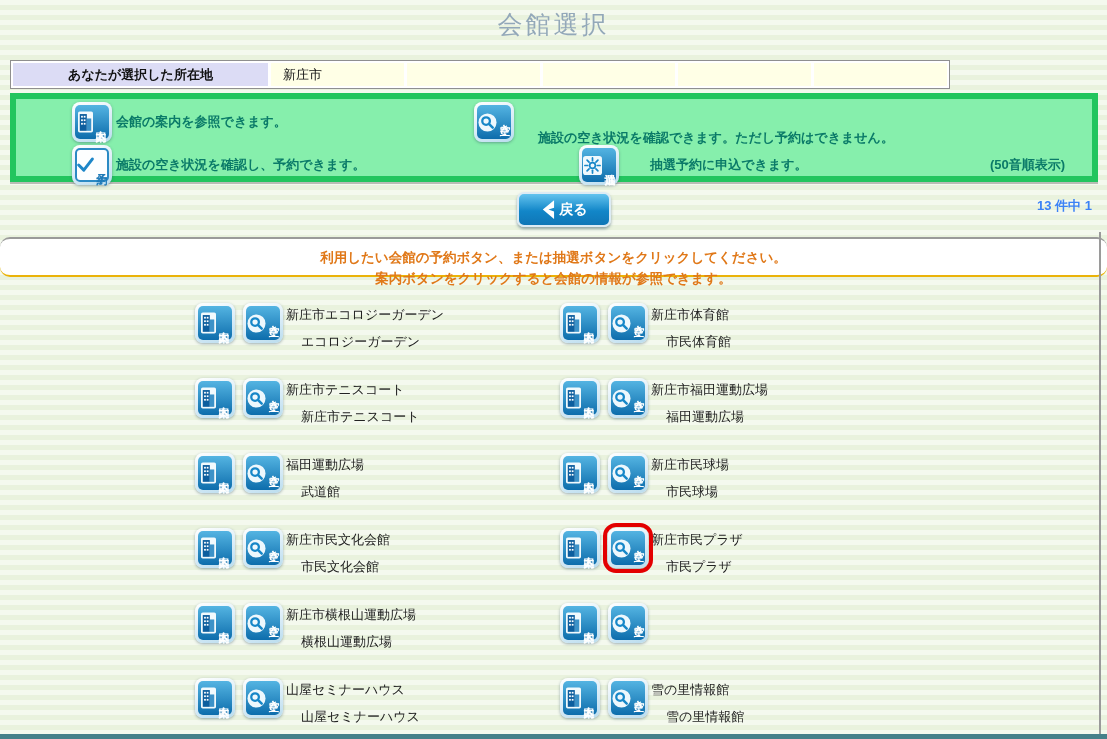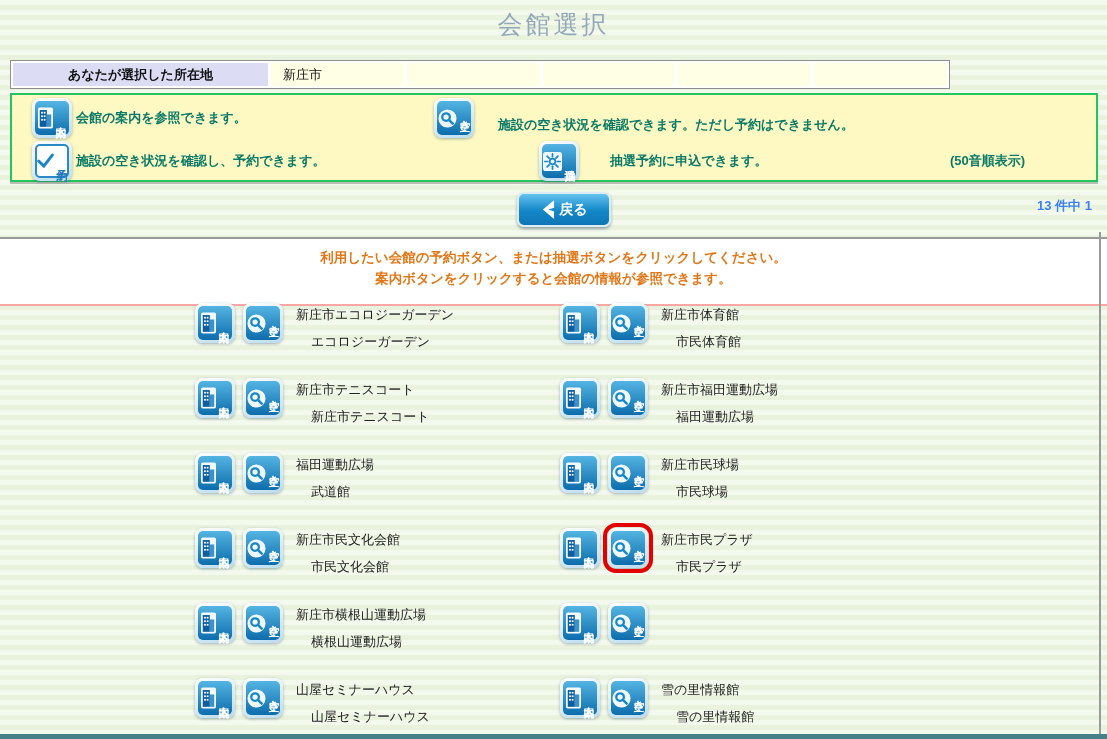--- a/index.html
+++ b/index.html
@@ -21,26 +21,26 @@
   }
   .loc-cell { height:100%; display:flex; align-items:center; }
   .loc-head {
     width:255px; background:#dcdcf5; justify-content:center;
     font-size:13px; font-weight:bold; color:#111;
   }
   .loc-val { flex:1; background:#ffffe6; font-size:13px; color:#111; padding-left:12px; }
   
   .legend {
     position:absolute; left:10px; top:93px; width:1088px; height:89px;
-    background:#fef9c3; border:2px solid #22c55e; box-shadow:0 2px 0 #b9bdb4;
+    background:#86efac; border:6px solid #22c55e; box-shadow:0 2px 0 #b9bdb4;padding-left:36px;
   }
   .legend-row { position:relative; height:44px; }
   .legend-text { position:absolute; font-size:13px; font-weight:bold; color:#0a7a68; white-space:nowrap; }
   .lp-i1 { left:20px; top:3px; }   .lp-t1 { left:64px; top:14px; }
-  .lp-i2 { left:422px; top:3px; }  .lp-t2 { left:486px; top:21px; }
+  .lp-i2 { left:422px; top:3px; }  .lp-t2 { left:486px; top:30px; }
   .lp-i3 { left:20px; top:2px; }   .lp-t3 { left:64px; top:13px; }
   .lp-i4 { left:527px; top:2px; }  .lp-t4 { left:598px; top:13px; }
   .lp-note { left:938px; top:13px; }
   
   .btn-icon {
     position:relative; width:40px; height:40px; border:none; cursor:pointer;
     border-radius:8px; padding:3px;
     background:linear-gradient(160deg,#ffffff,#d9ecf7 55%,#b9dcee);
     box-shadow:0 1px 3px rgba(50,80,100,.45);
     display:block;
@@ -65,35 +65,35 @@
     box-shadow:0 2px 3px rgba(60,90,110,.5);
     display:flex; align-items:center; justify-content:center; gap:4px;
     color:#fff; font-size:14px; font-weight:bold;
   }
   .count-text {
     position:absolute; left:1037px; top:197px;
     font-size:13px; font-weight:bold; color:#3b82f6; white-space:nowrap;
   }
   
   .instruction {
-    position:absolute; left:0; top:237px; width:1107px; height:69px;
-    background:#fff; border-top:2px solid #9a9a9a; border-bottom:2px solid #fca5a5;
+    position:absolute; left:0; top:237px; width:1107px; height:40px;
+    background:#fff; border-top:2px solid #9a9a9a; border-bottom:2px solid #eab308;
     text-align:center; padding-top:8px;
-    font-size:13.5px; font-weight:bold; color:#e07818; line-height:21px;
+    font-size:13.5px; font-weight:bold; color:#e07818; line-height:21px;border-radius:10px;
   }
   
   .facility-grid {
     position:absolute; left:0; top:303px; width:1100px;
     display:grid; grid-template-columns:553px 547px; grid-auto-rows:75px;
   }
   .facility-item { display:flex; align-items:flex-start; }
   .facility-item.col-left  { padding-left:195px; }
   .facility-item.col-right { padding-left:7px; }
   .btn-pair { display:flex; gap:8px; }
-  .fac-names { margin-left:13px; padding-top:3px; font-size:13px; color:#222; }
+  .fac-names { margin-left:3px; padding-top:3px; font-size:13px; color:#222; }
   .fac-name { white-space:nowrap; }
   .fac-subname { margin-top:9px; margin-left:15px; white-space:nowrap; }
   .right-line { position:absolute; left:1099px; top:232px; width:2px; height:507px; background:#9a9a9a; }
   .bottom-bar { position:absolute; left:0; bottom:0; width:1107px; height:5px; background:#46808a; }
 </style>
 </head>
 <body>
 
 <h1 class="page-title">会館選択</h1>
 

